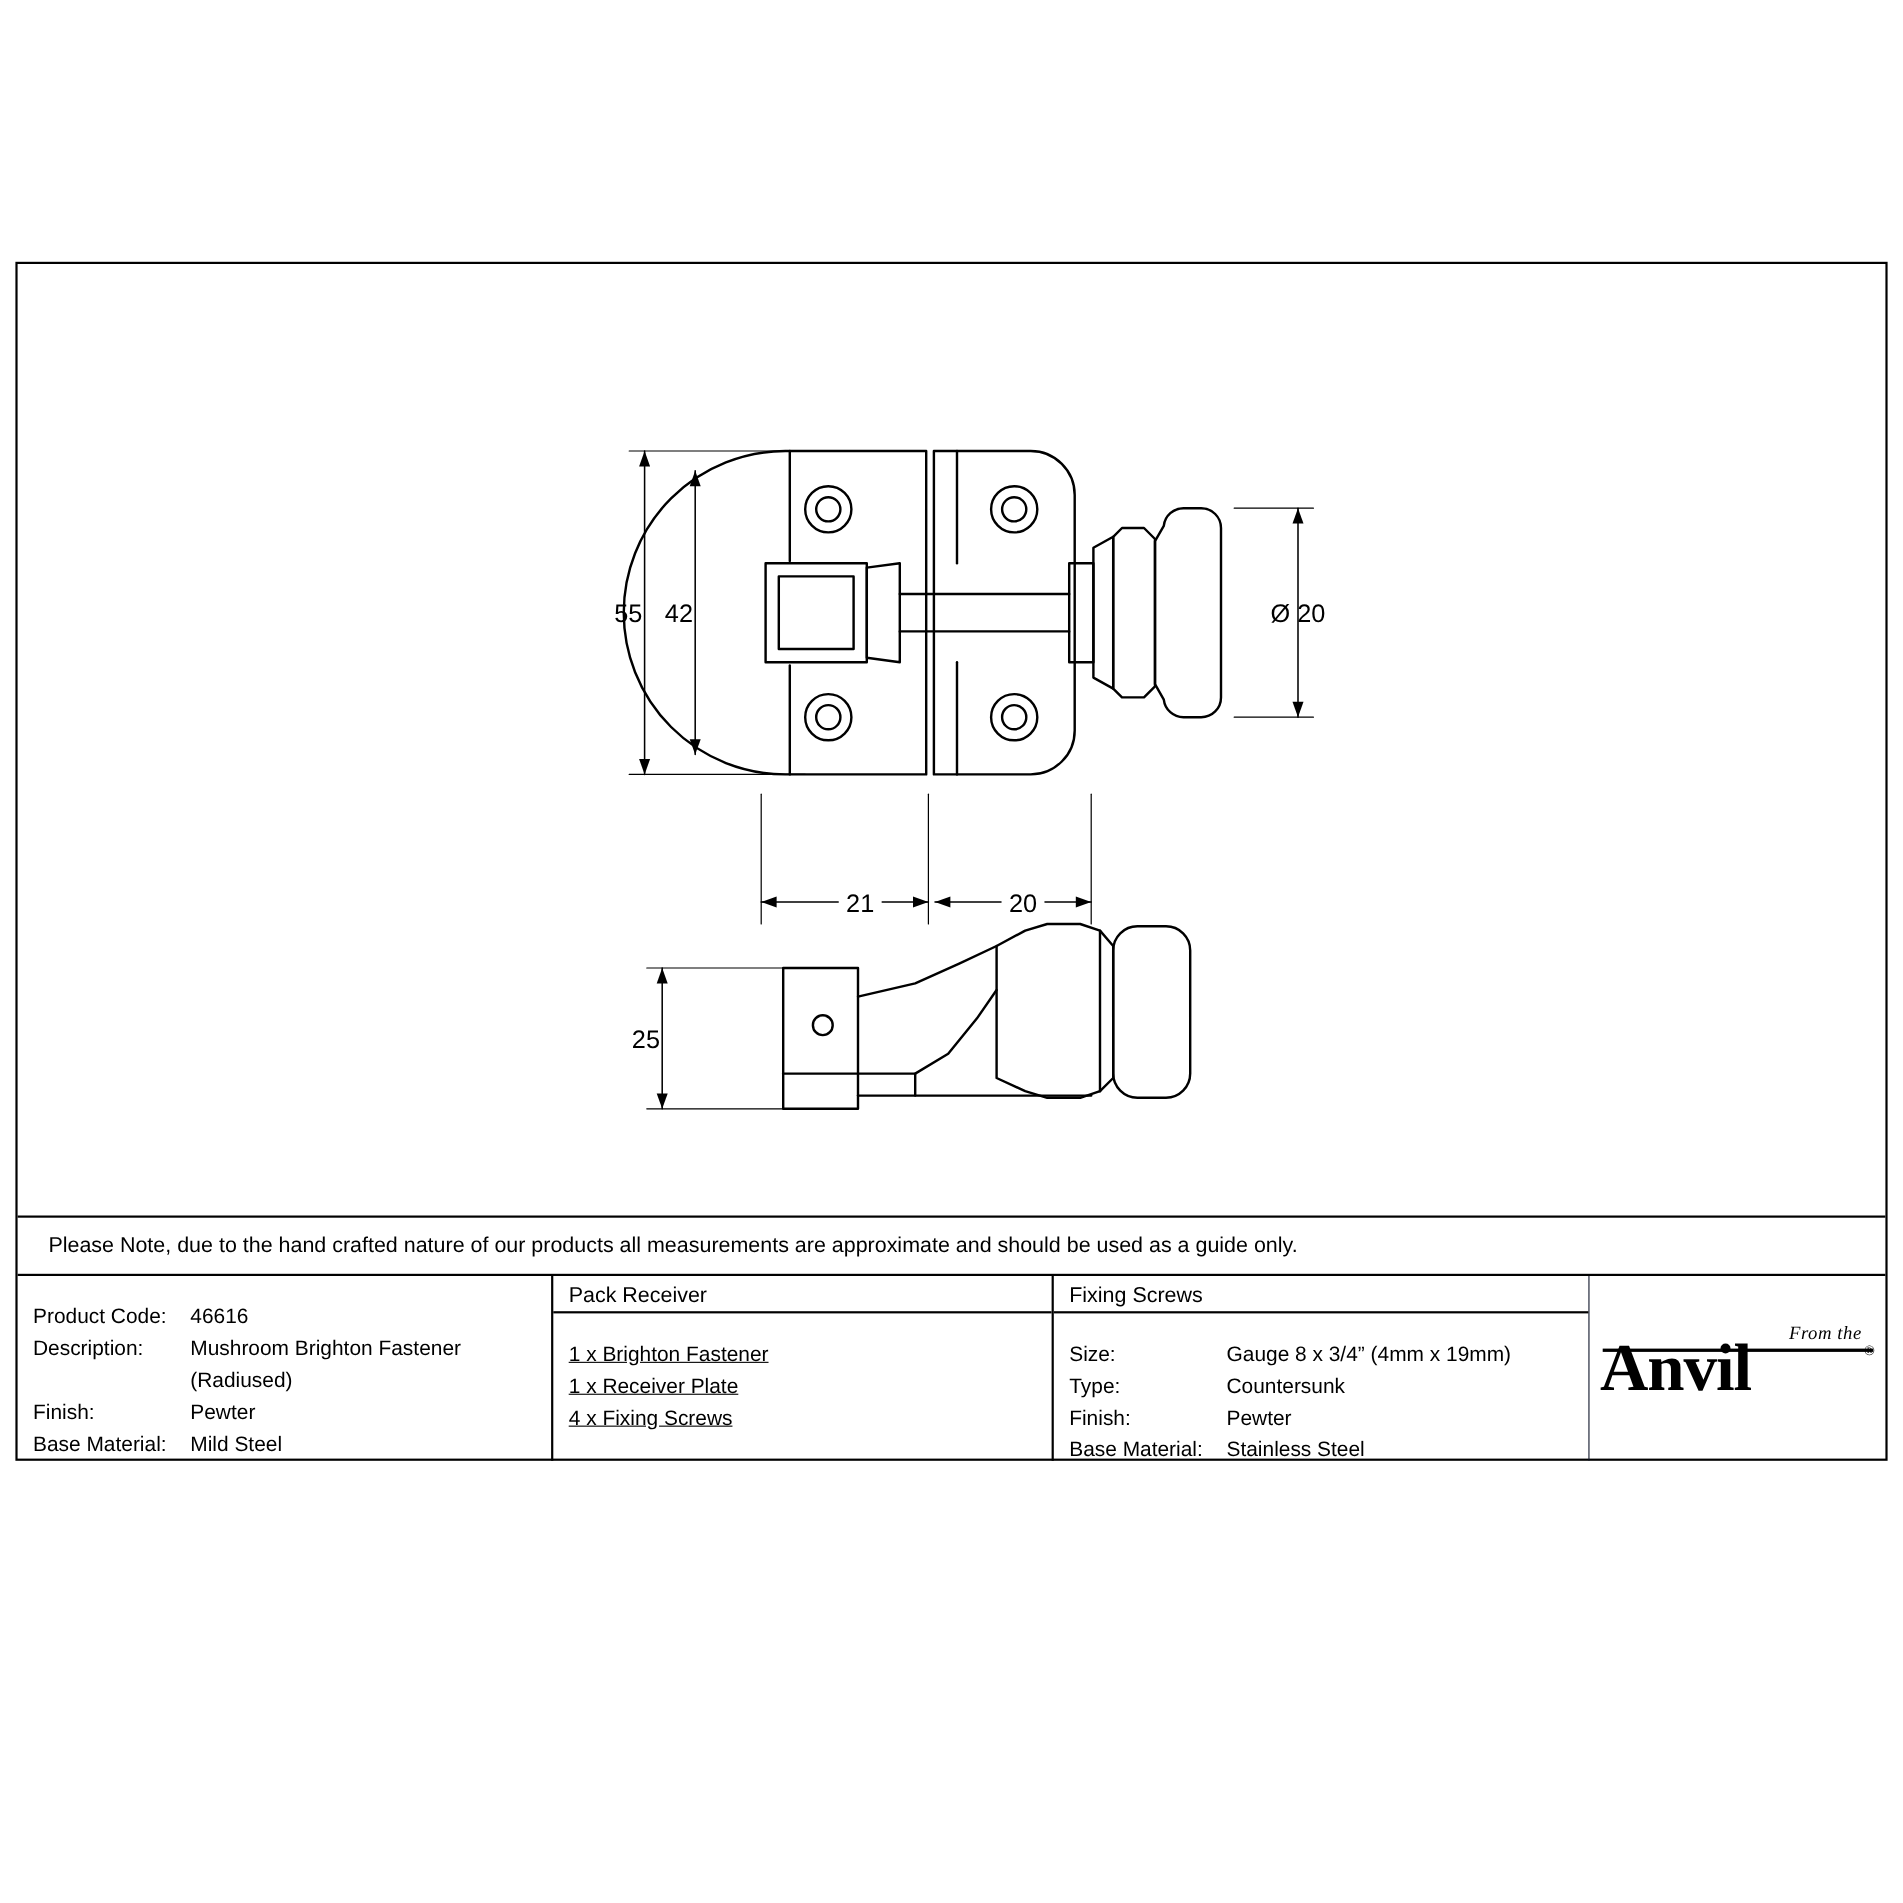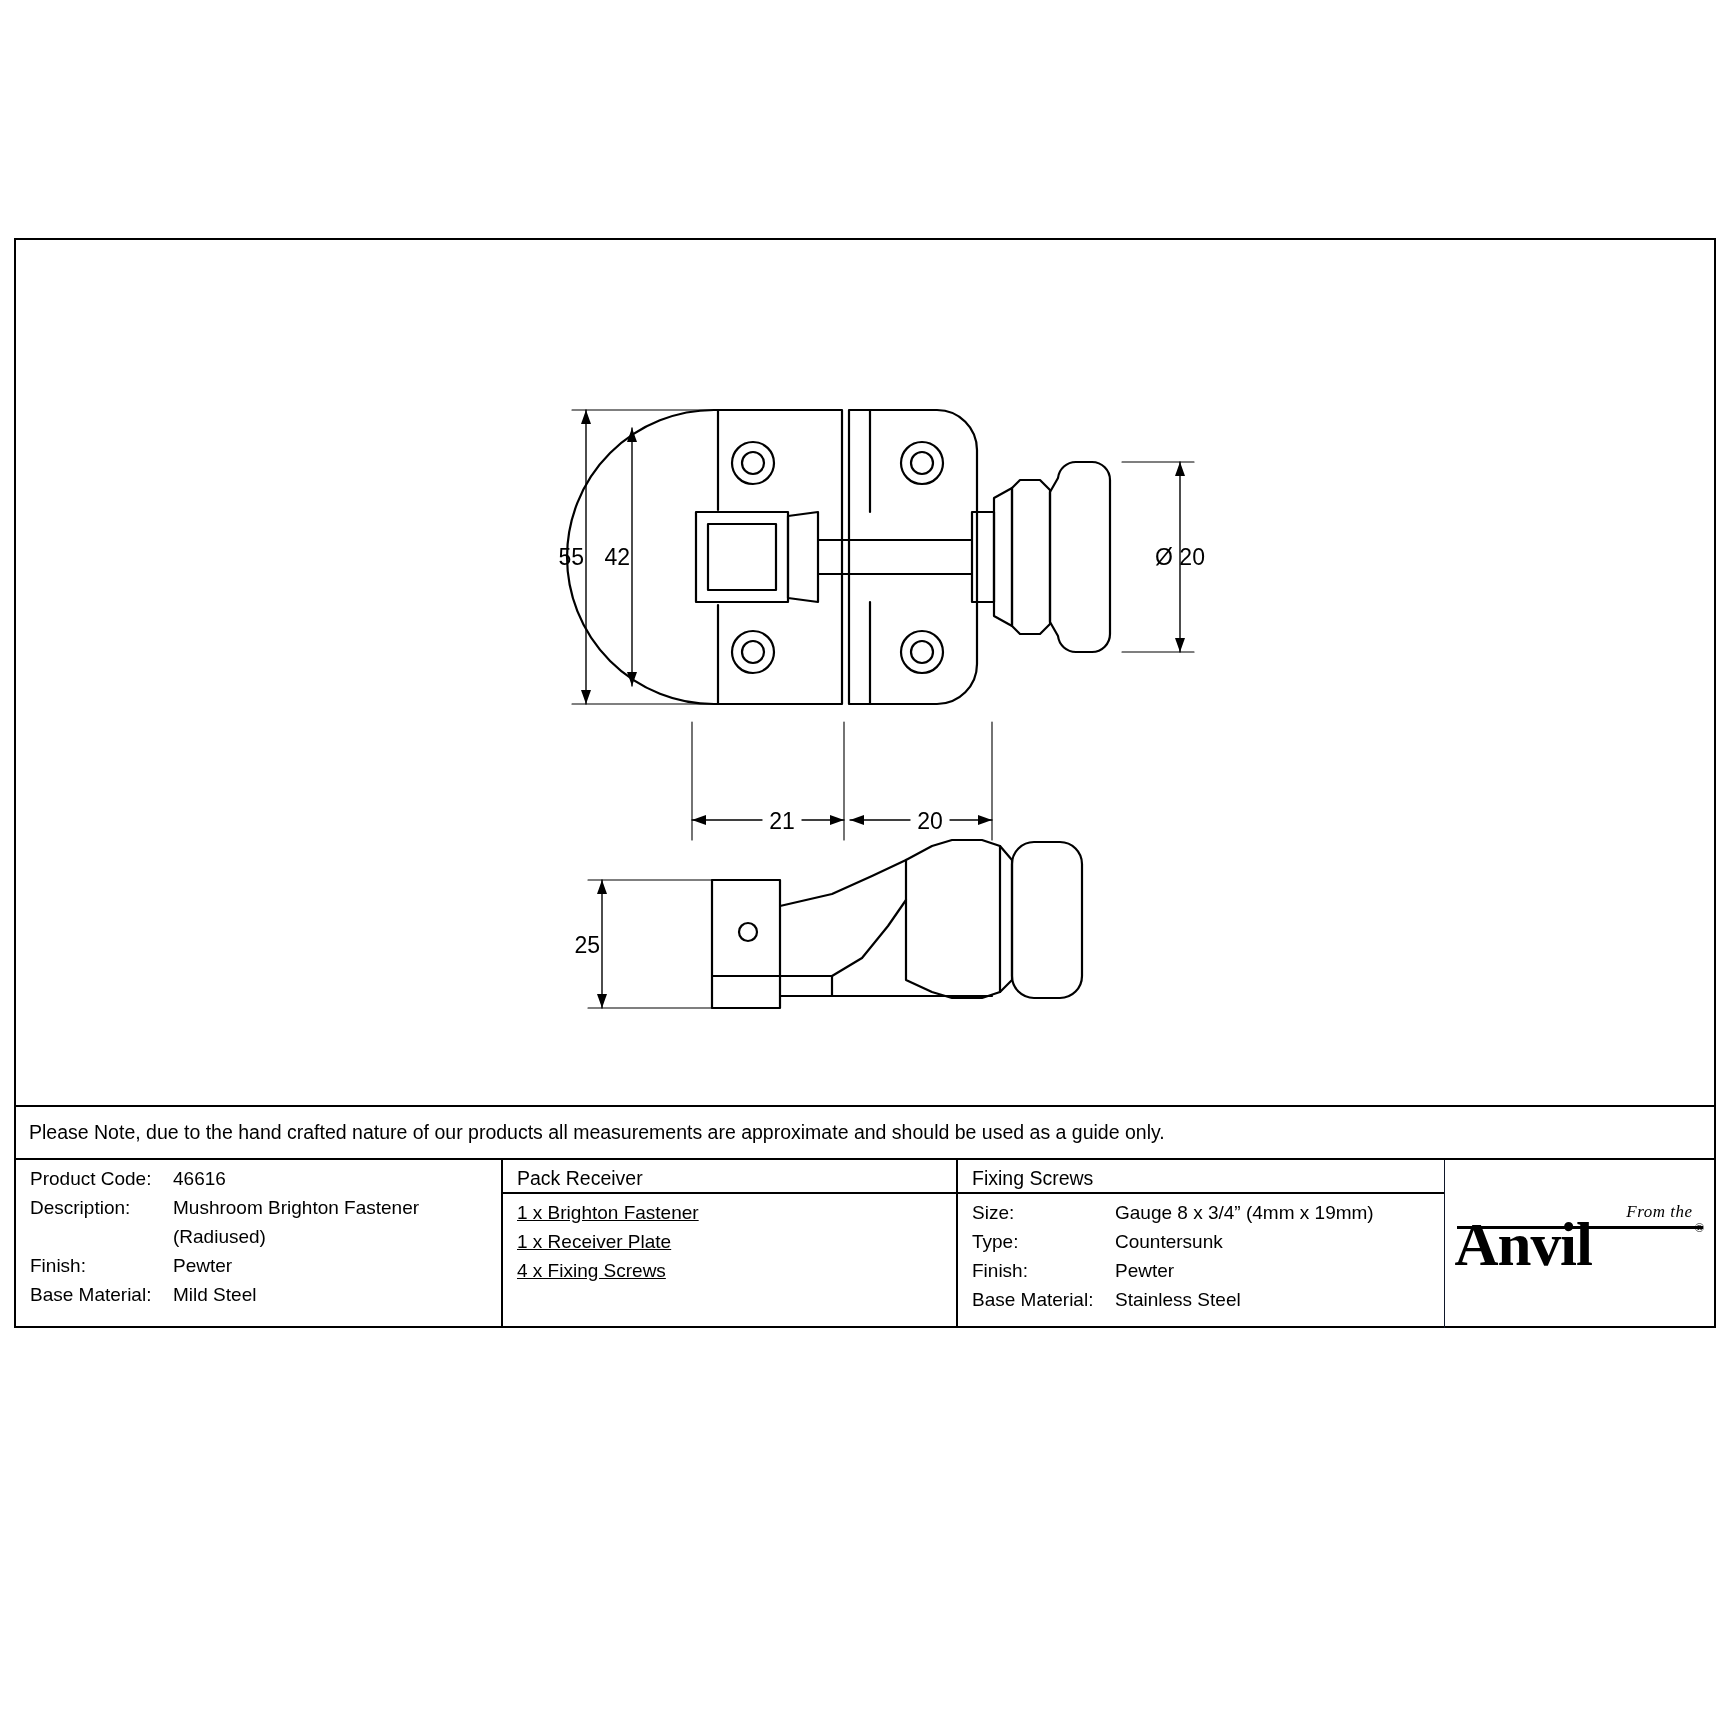--- a/index.html
+++ b/index.html
@@ -37,21 +37,21 @@
     left: 0;
     top: 865px;
     width: 100%;
     height: 53px;
     border-top: 2px solid #000;
     box-sizing: border-box;
     display: flex;
     align-items: center;
   }
   .note-text {
-    padding-left: 13px;
+    padding-left: 28px;
     font-size: 19.5px;
     color: #000;
   }
   .info-row {
     position: absolute;
     left: 0;
     top: 918px;
     width: 100%;
     height: 170px;
     border-top: 2px solid #000;
@@ -68,21 +68,21 @@
   .col-logo { flex: 1; position: relative; }
 
   .col-head {
     font-size: 19.5px;
     padding: 7px 0 0 14px;
     height: 34px;
     box-sizing: border-box;
     border-bottom: 2px solid #000;
   }
   .col-body {
-    padding: 4px 0 0 14px;
+    padding: 23px 0 0 14px;
     font-size: 19px;
     line-height: 29px;
   }
   .kv {
     display: flex;
   }
   .kv .k {
     width: 143px;
     flex: none;
   }

